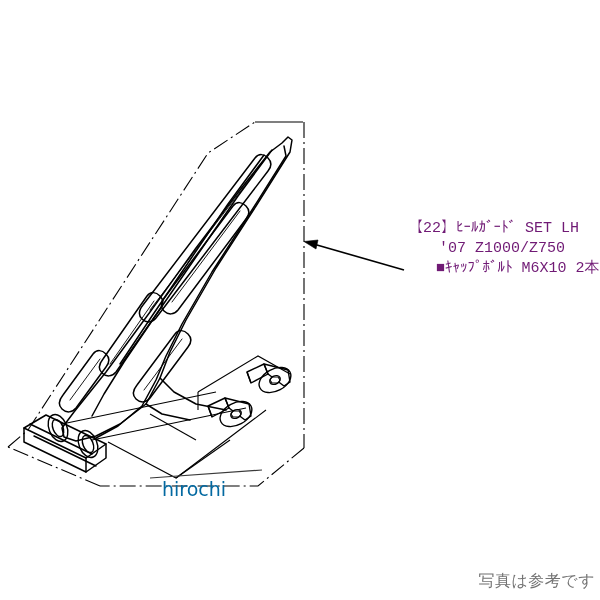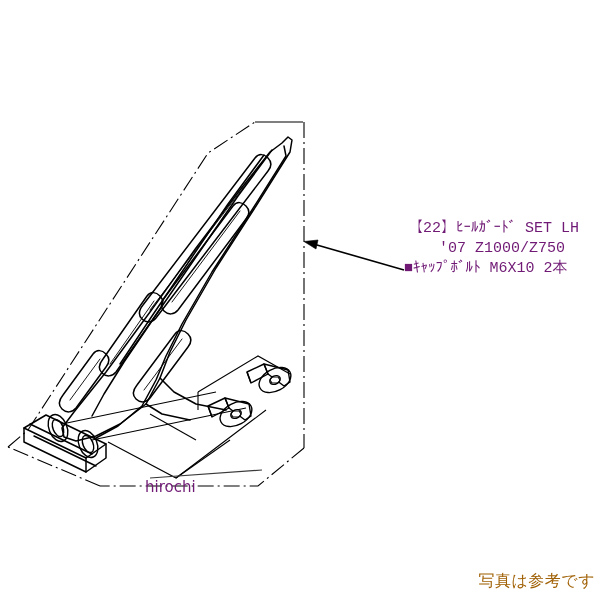--- a/index.html
+++ b/index.html
@@ -32,38 +32,38 @@
   .callout-line {
     font-family: "Liberation Mono", monospace;
     font-size: 15px;
     line-height: 20px;
     color: #701a75;
     white-space: nowrap;
     letter-spacing: 0px;
   }
   .callout-line.l1 { text-align: left; padding-left: 4px; }
   .callout-line.l2 { text-align: center; padding-left: 0px; }
-  .callout-line.l3 { text-align: left; padding-left: 0px; }
+  .callout-line.l3 { text-align: left; padding-left: 0px; margin-left: 32px; }
   .disclaimer {
     position: absolute;
     right: 5px;
     bottom: 8px;
     font-family: "DejaVu Sans", sans-serif;
     font-size: 16px;
-    color: #a16207;
+    color: #737373;
     white-space: nowrap;
     letter-spacing: 0.5px;
   }
   .watermark {
     position: absolute;
-    left: 145px;
+    left: 162px;
     top: 478px;
     font-family: "DejaVu Sans", sans-serif;
-    font-size: 15px;
-    color: #701a75;
+    font-size: 19px;
+    color: #0369a1;
     white-space: nowrap;
   }
 </style>
 </head>
 <body>
 
 <div id="page">
 
   <svg id="drawing-svg" viewBox="0 0 600 600">
 

